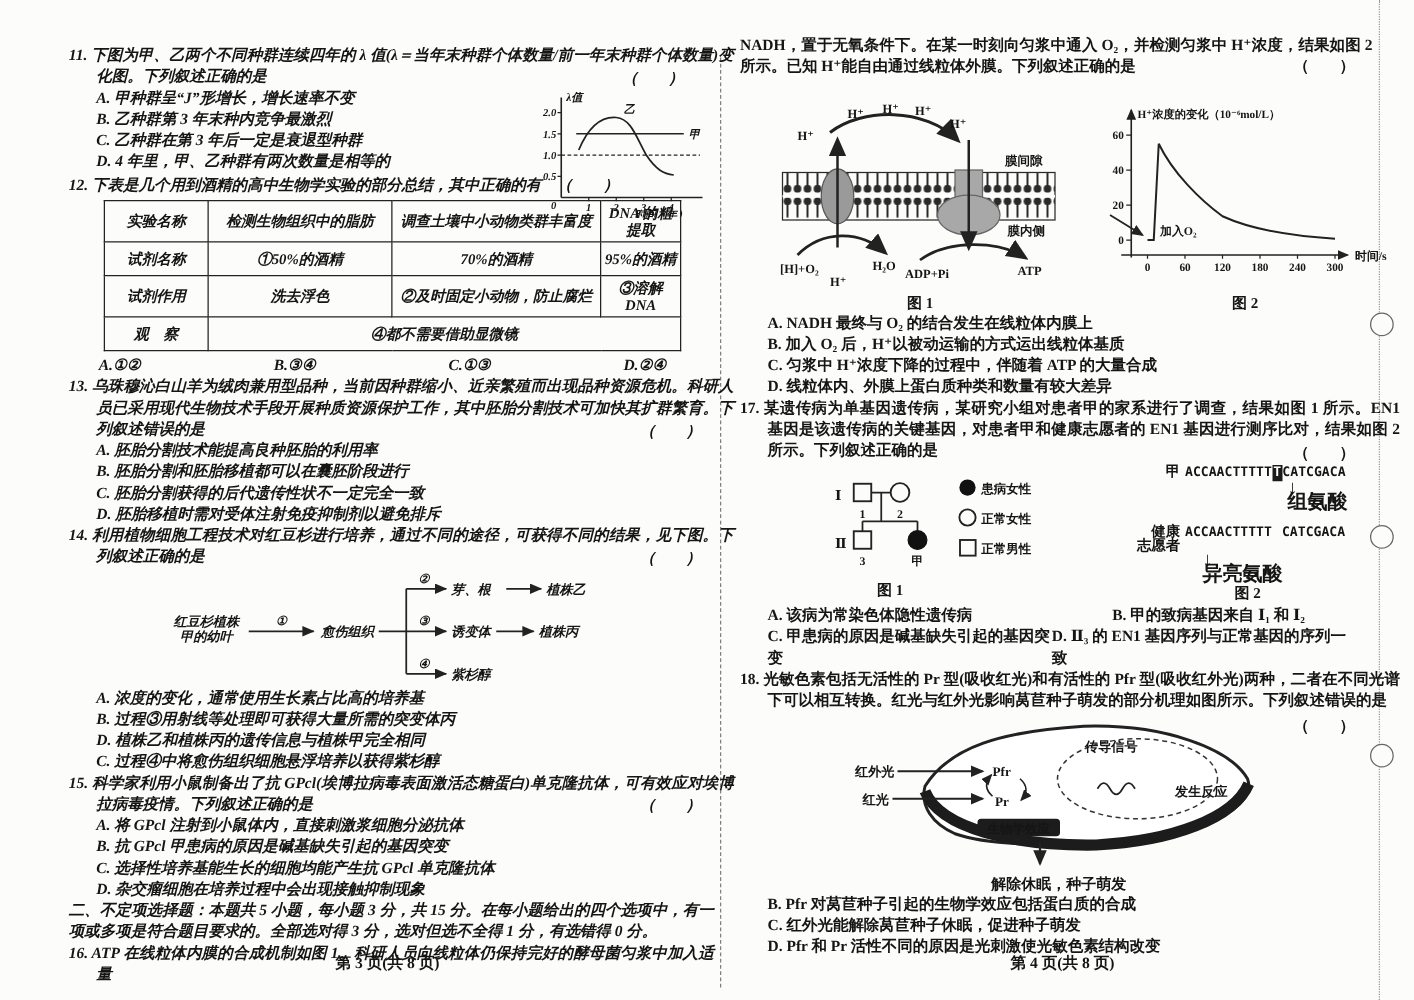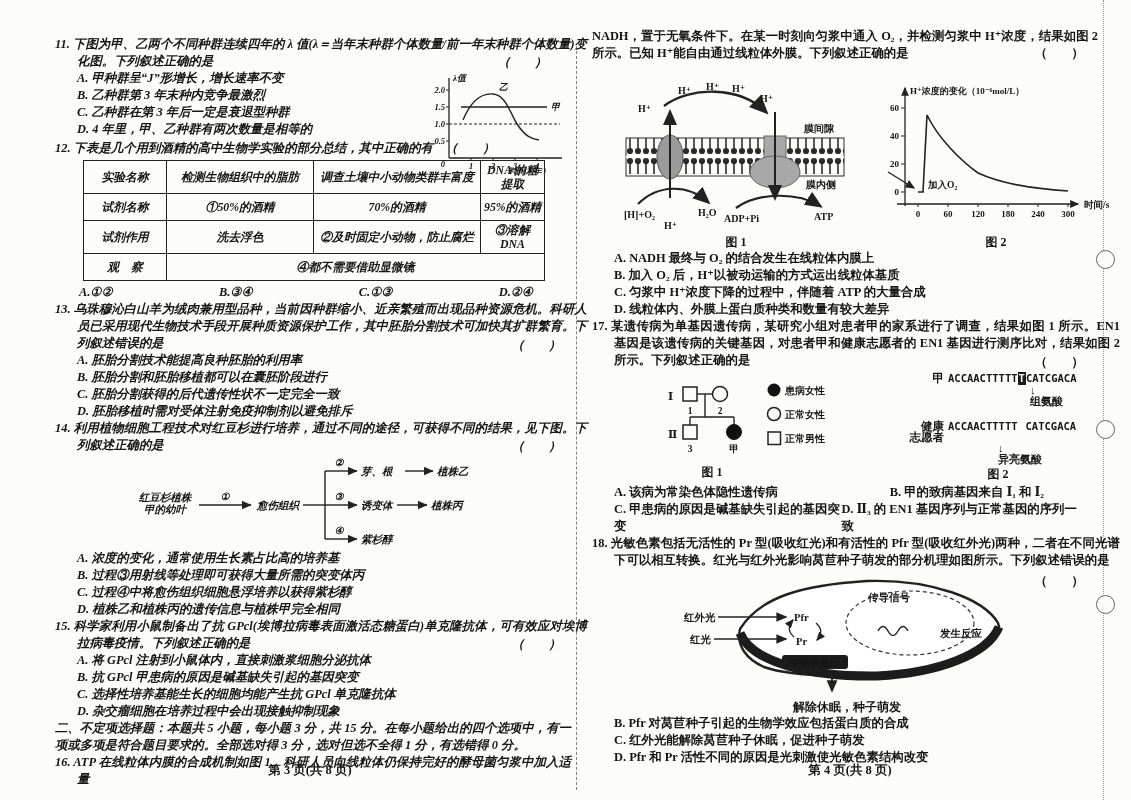--- a/index.html
+++ b/index.html
@@ -21,21 +21,21 @@
   table.exp td{border:1.4px solid #222;text-align:center;padding:2px 3px;font-size:11.8px;line-height:14px;height:22px;font-weight:700;}
   .optrow{display:flex;justify-content:space-between;padding:1px 38px 0 24px;}
   .figrow{display:flex;align-items:flex-start;}
   svg text{font-family:"Liberation Serif","DejaVu Serif",serif;fill:#151515;}
   .seqfig{font-size:11px;line-height:13px;}
   .seqrow{display:flex;align-items:baseline;}
   .seqlabel{width:46px;text-align:right;padding-right:4px;font-size:11.5px;}
   .mono{font-family:"DejaVu Sans Mono",monospace;font-size:10.5px;letter-spacing:0;}
   .ins{font-family:"DejaVu Sans Mono",monospace;font-size:10.5px;background:#1a1a1a;color:#fff;padding:0 1px;}
   .gap{display:inline-block;width:8px;}
-  .aa{font-size:11px;line-height:11px;}
+  .aa{font-size:16px;line-height:11px;}
   .arrow-down::before{content:"↓";}
   .footer{position:absolute;top:762px;font-size:12.5px;font-weight:700;}
 </style>
 </head>
 <body>
 
 <div class="sheet">
   <div class="divider"></div>
   <div class="edge-dotted"></div>
   <div class="margin-mark" style="top:250px;"></div>
@@ -153,22 +153,22 @@
         <text x="236" y="20" font-size="10.5" font-weight="bold">芽、根</text>
         <line x1="280" y1="16" x2="308" y2="16" stroke="#222" stroke-width="1.4" marker-end="url(#m14)"></line>
         <text x="312" y="20" font-size="10.5" font-weight="bold">植株乙</text>
         <text x="236" y="54" font-size="10.5" font-weight="bold">诱变体</text>
         <line x1="272" y1="50" x2="302" y2="50" stroke="#222" stroke-width="1.4" marker-end="url(#m14)"></line>
         <text x="306" y="54" font-size="10.5" font-weight="bold">植株丙</text>
         <text x="236" y="88" font-size="10.5" font-weight="bold">紫杉醇</text>
       </svg>
       <div class="opt">A. 浓度的变化，通常使用生长素占比高的培养基</div>
       <div class="opt">B. 过程③用射线等处理即可获得大量所需的突变体丙</div>
+      <div class="opt">D. 植株乙和植株丙的遗传信息与植株甲完全相同</div>
       <div class="opt">C. 过程④中将愈伤组织细胞悬浮培养以获得紫杉醇</div>
-      <div class="opt">D. 植株乙和植株丙的遗传信息与植株甲完全相同</div>
     </div>
 
     <div class="q">
       <div class="stem" style="width:510px;"><span>15.</span> <span>科学家利用小鼠制备出了抗 GPcl(埃博拉病毒表面激活态糖蛋白)单克隆抗体，可有效应对埃博拉病毒疫情。下列叙述正确的是</span></div>
       <span class="qb" style="top:18px;right:4px;">（　）</span>
       <div class="opt">A. 将 GPcl 注射到小鼠体内，直接刺激浆细胞分泌抗体</div>
       <div class="opt">B. 抗 GPcl 甲患病的原因是碱基缺失引起的基因突变</div>
       <div class="opt">C. 选择性培养基能生长的细胞均能产生抗 GPcl 单克隆抗体</div>
       <div class="opt">D. 杂交瘤细胞在培养过程中会出现接触抑制现象</div>
     </div>
@@ -311,21 +311,21 @@
               <span class="ins">T</span>
               <span class="mono">CATCGACA</span>
           </div>
           <div class="aa" style="margin-left:132px;"><span class="arrow-down"></span><br><span>组氨酸</span></div>
           <div class="seqrow" style="margin-top:2px;">
             <span class="seqlabel" style="line-height:11px;margin-top:12px;"><span>健康</span><br><span>志愿者</span></span>
               <span class="mono">ACCAACTTTTT</span>
               <span class="gap"></span>
               <span class="mono">CATCGACA</span>
           </div>
-          <div class="aa" style="margin-left:100px;"><span class="arrow-down"></span><br><span>异亮氨酸</span></div>
+          <div class="aa" style="margin-left:64px;"><span class="arrow-down"></span><br><span>异亮氨酸</span></div>
           <div class="fig-cap" style="width:200px;margin-top:2px;">图 2</div>
         </div>
       </div>
       <div class="figrow" style="justify-content:space-between;padding-right:60px;">
         <div class="opt">A. 该病为常染色体隐性遗传病</div>
         <div>B. 甲的致病基因来自 Ⅰ₁ 和 Ⅰ₂</div>
       </div>
       <div class="figrow" style="justify-content:space-between;padding-right:26px;">
         <div class="opt">C. 甲患病的原因是碱基缺失引起的基因突变</div>
         <div>D. Ⅱ₃ 的 EN1 基因序列与正常基因的序列一致</div>

